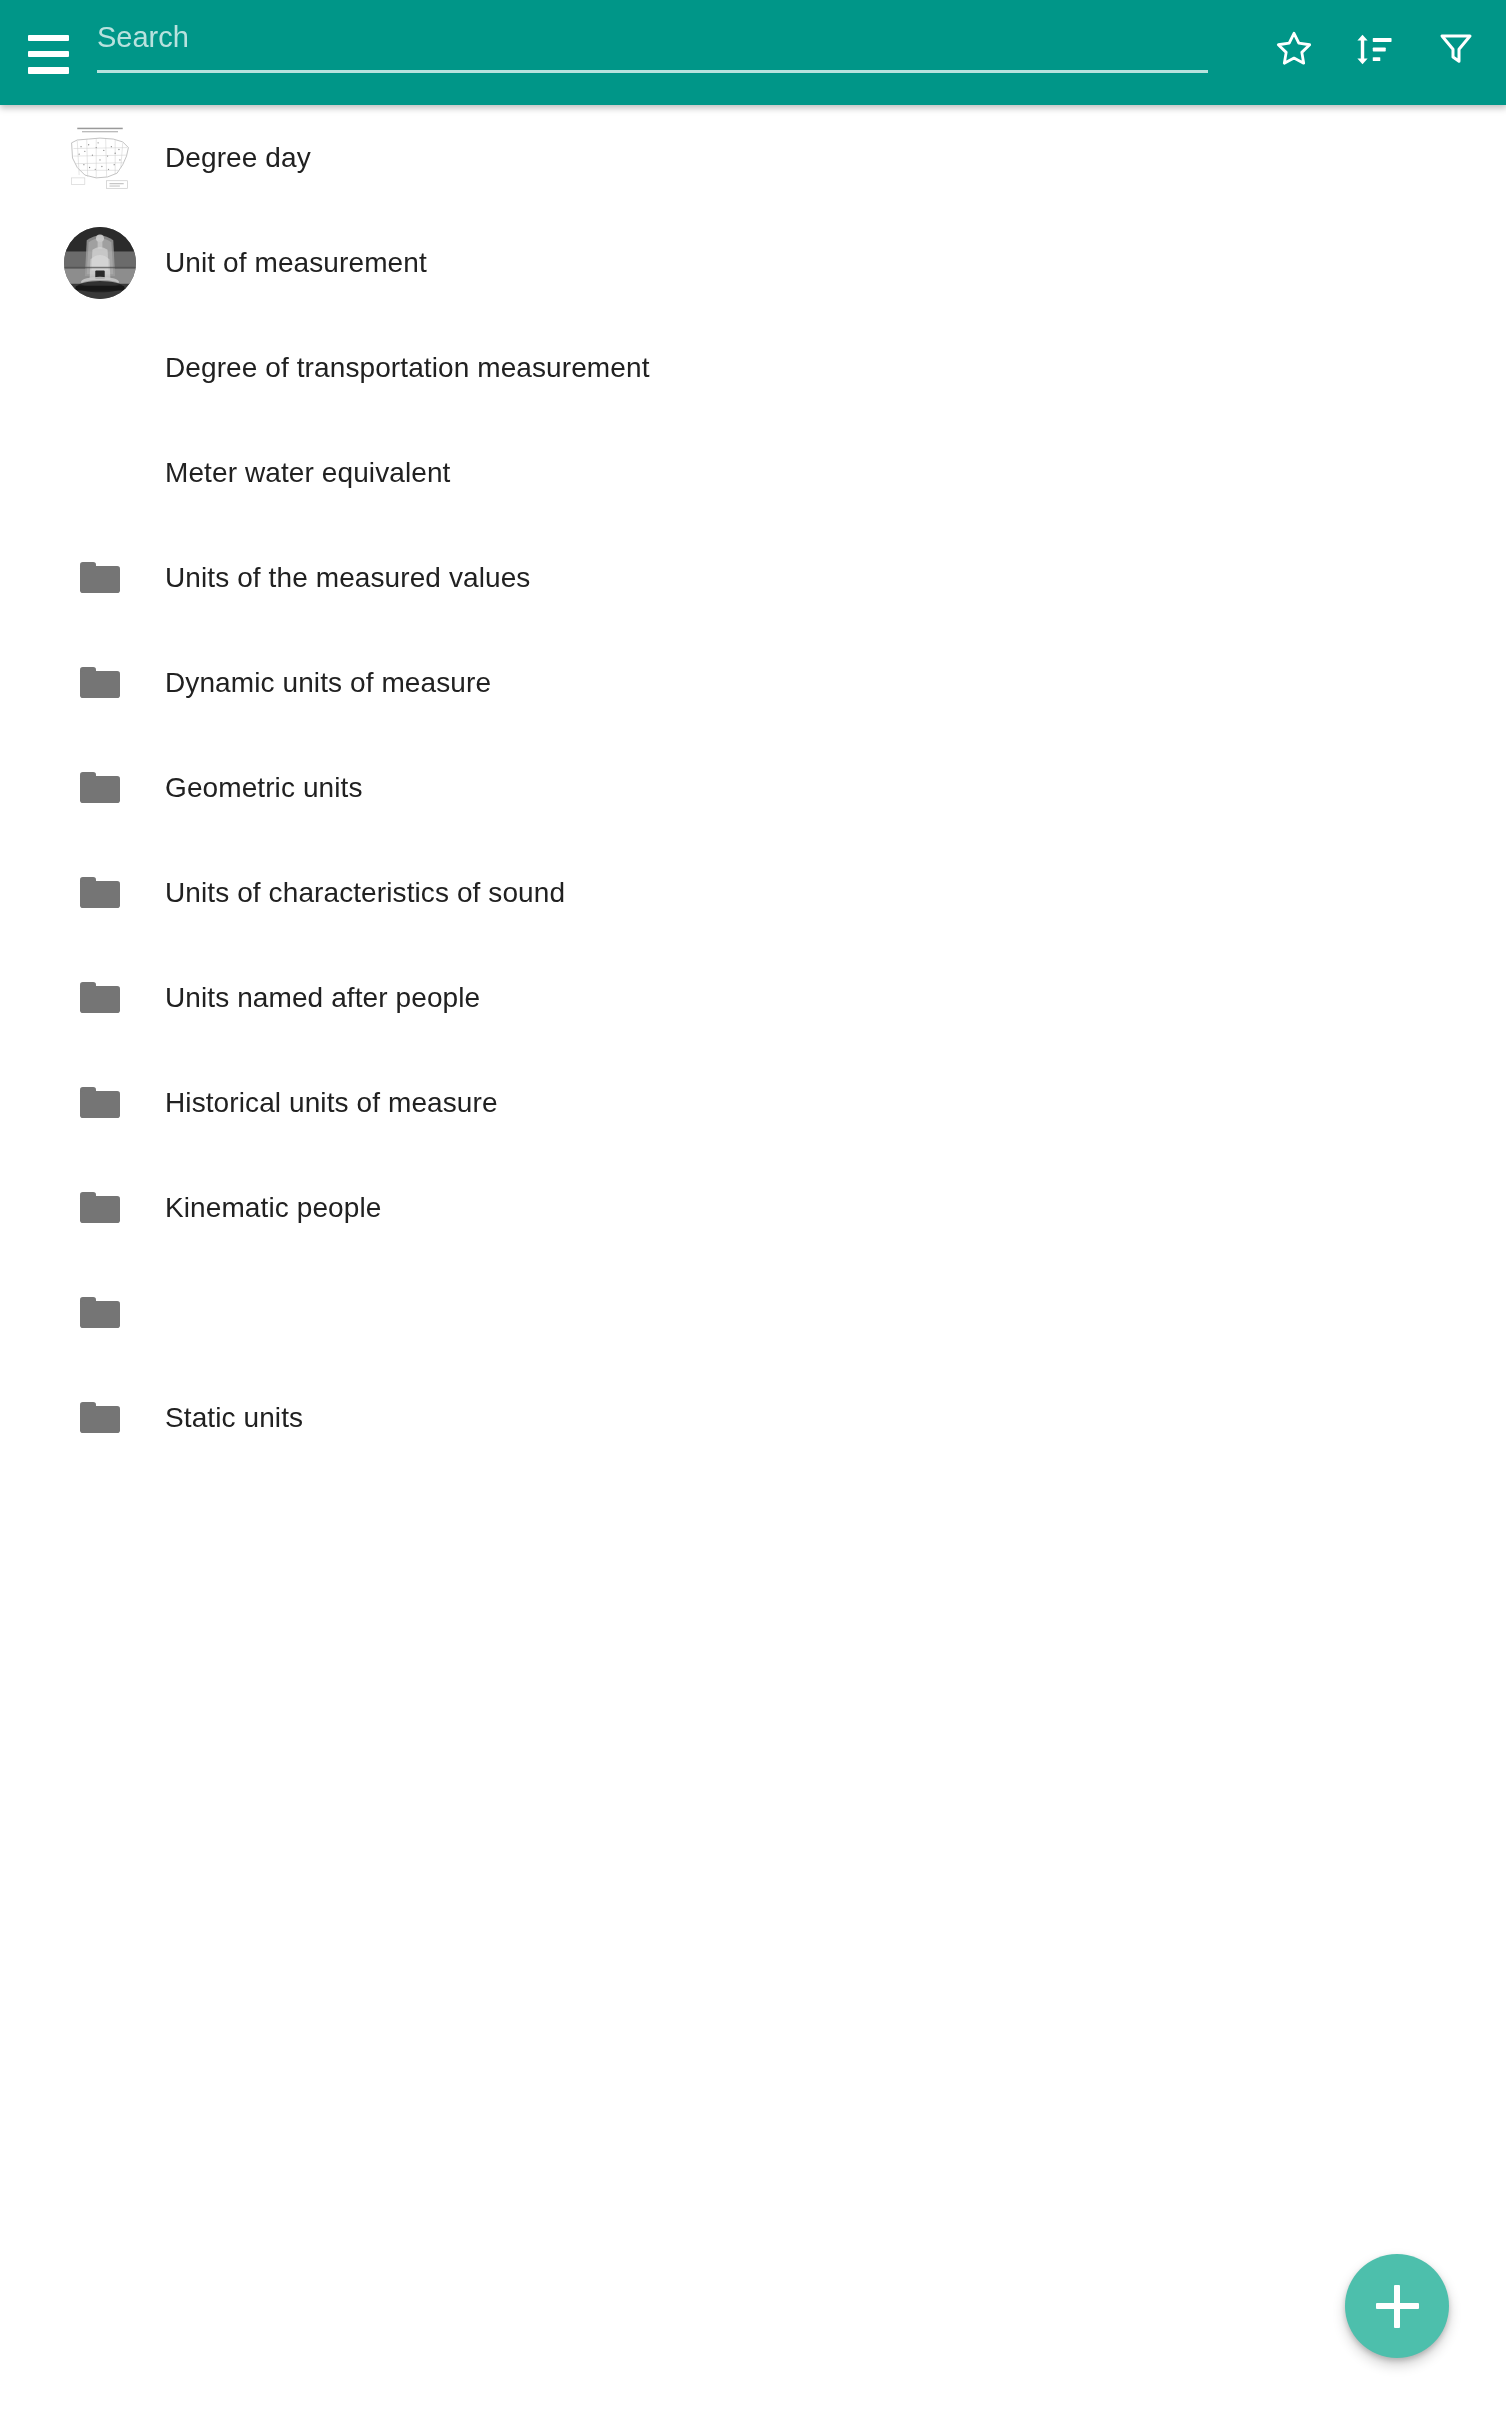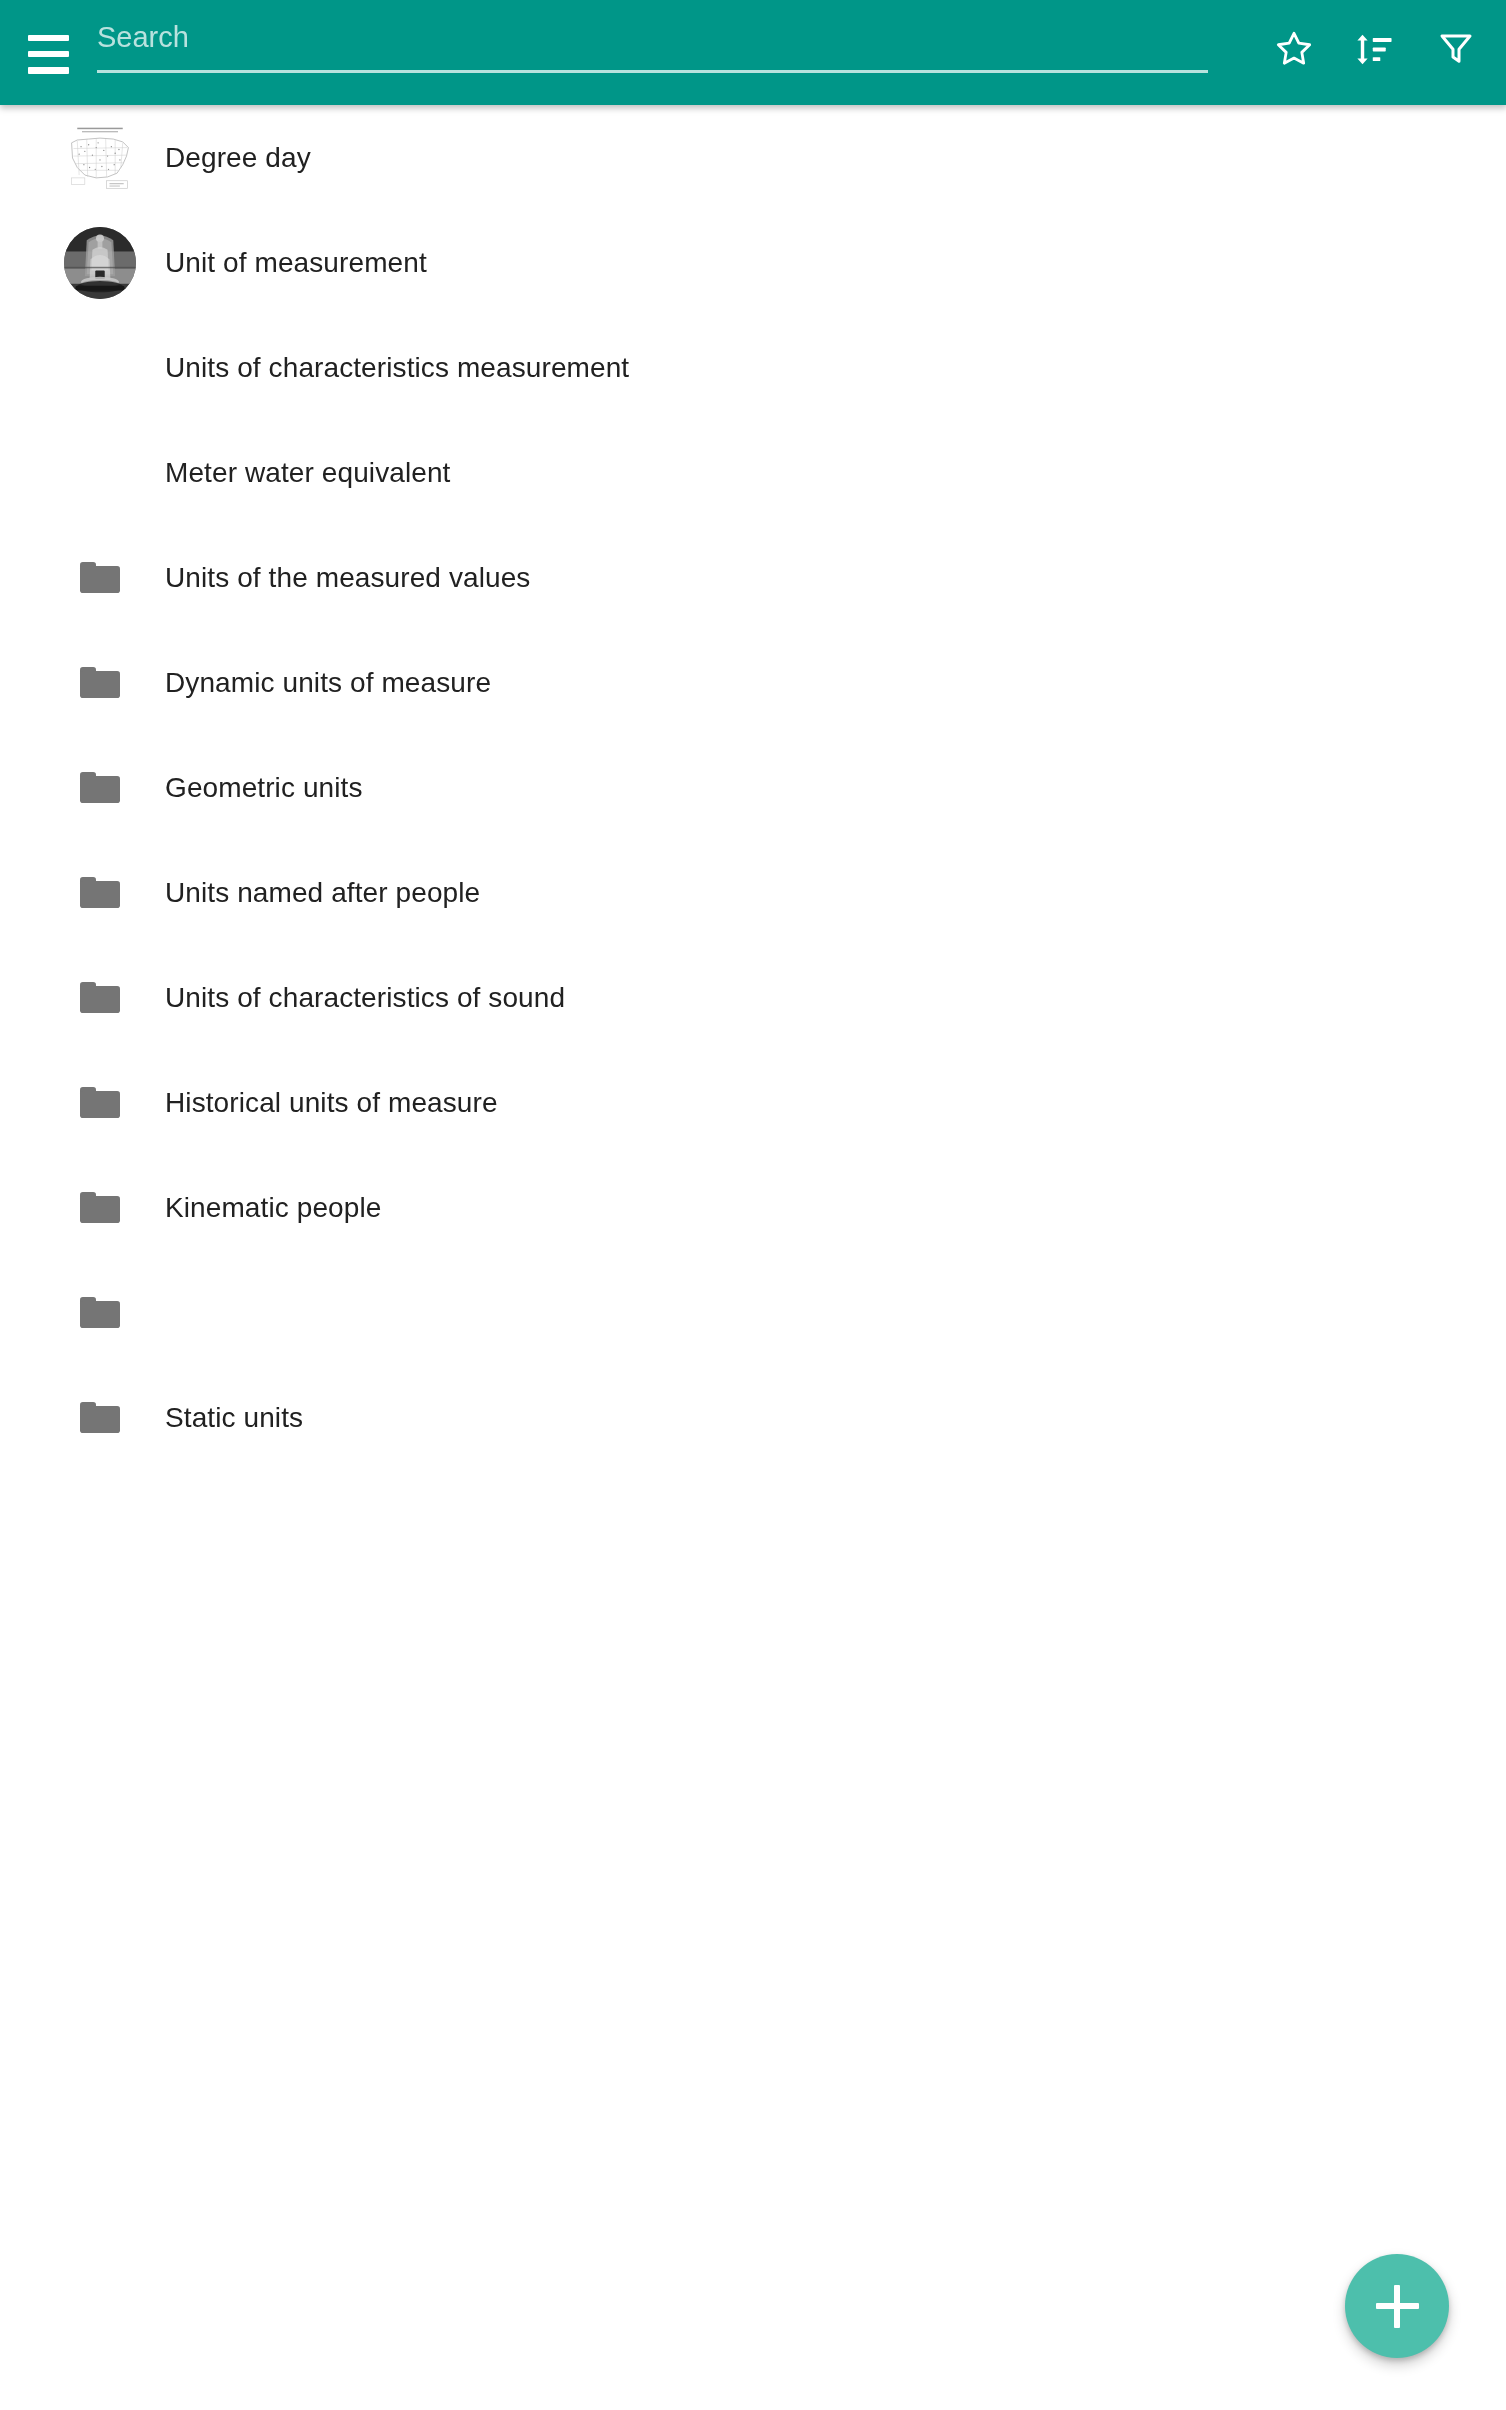--- a/index.html
+++ b/index.html
@@ -318,21 +318,21 @@
           <rect x="12" y="62" width="52" height="5" rx="2" fill="#171717"></rect>
           <rect x="0" y="42" width="76" height="1.6" fill="#4a4a4a" opacity="0.7"></rect>
         </svg>
       </span>
     </span>
     <span class="item-label">Unit of measurement</span>
   </div>
 
   <div class="list-item">
     <span class="item-lead"></span>
-    <span class="item-label">Units of characteristics measurement</span>
+    <span class="item-label">Degree of transportation measurement</span>
   </div>
 
   <div class="list-item">
     <span class="item-lead"></span>
     <span class="item-label">Meter water equivalent</span>
   </div>
 
   <div class="list-item">
     <span class="item-lead">
       <span class="folder-icon">
@@ -364,31 +364,31 @@
     <span class="item-label">Geometric units</span>
   </div>
 
   <div class="list-item">
     <span class="item-lead">
       <span class="folder-icon">
           <span class="tab"></span>
           <span class="body"></span>
         </span>
     </span>
+    <span class="item-label">Units of characteristics of sound</span>
+  </div>
+
+  <div class="list-item">
+    <span class="item-lead">
+      <span class="folder-icon">
+          <span class="tab"></span>
+          <span class="body"></span>
+        </span>
+    </span>
     <span class="item-label">Units named after people</span>
-  </div>
-
-  <div class="list-item">
-    <span class="item-lead">
-      <span class="folder-icon">
-          <span class="tab"></span>
-          <span class="body"></span>
-        </span>
-    </span>
-    <span class="item-label">Units of characteristics of sound</span>
   </div>
 
   <div class="list-item">
     <span class="item-lead">
       <span class="folder-icon">
           <span class="tab"></span>
           <span class="body"></span>
         </span>
     </span>
     <span class="item-label">Historical units of measure</span>

